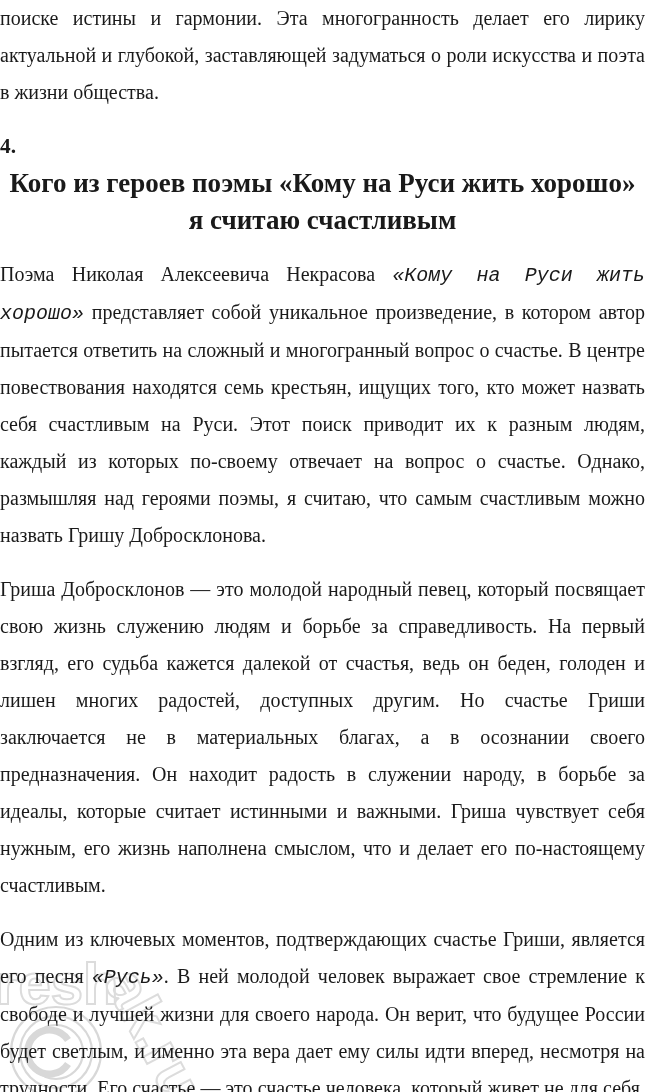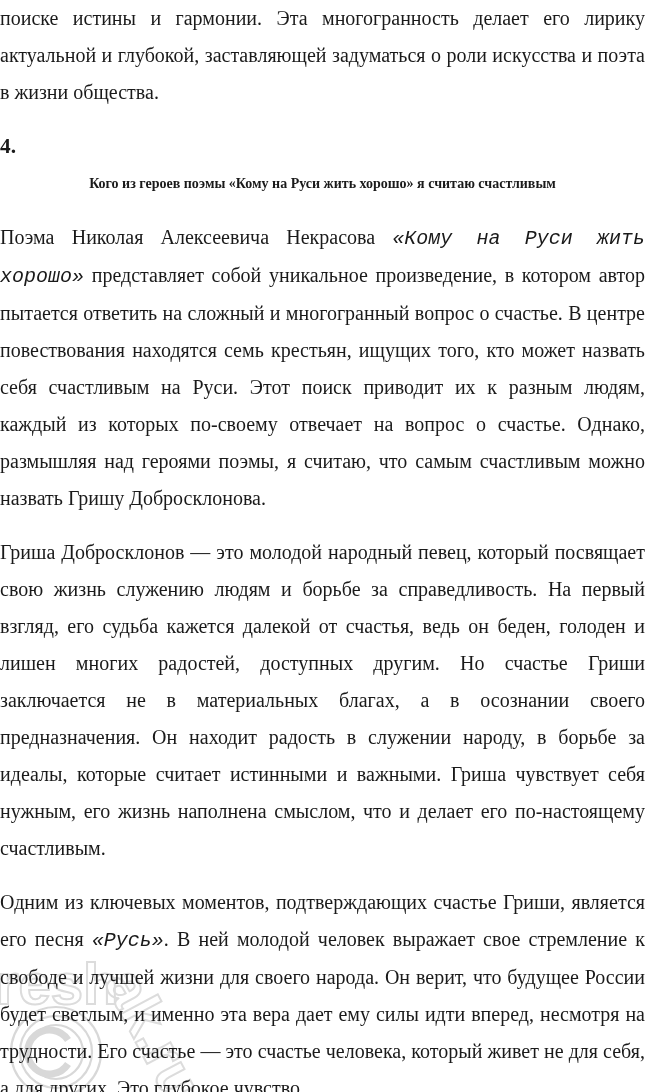--- a/index.html
+++ b/index.html
@@ -72,21 +72,21 @@
     padding: 0;
     font-size: 21.3px;
     line-height: 37px;
     font-weight: bold;
     text-align: left;
   }
 
   h2.heading {
     margin: 0;
     padding: 0;
-    font-size: 14px;
+    font-size: 27px;
     line-height: 37px;
     font-weight: bold;
     text-align: center;
     letter-spacing: 0px;
   }
 
   .ital {
     font-style: italic;
     font-family: Liberation Mono, monospace;
   }

